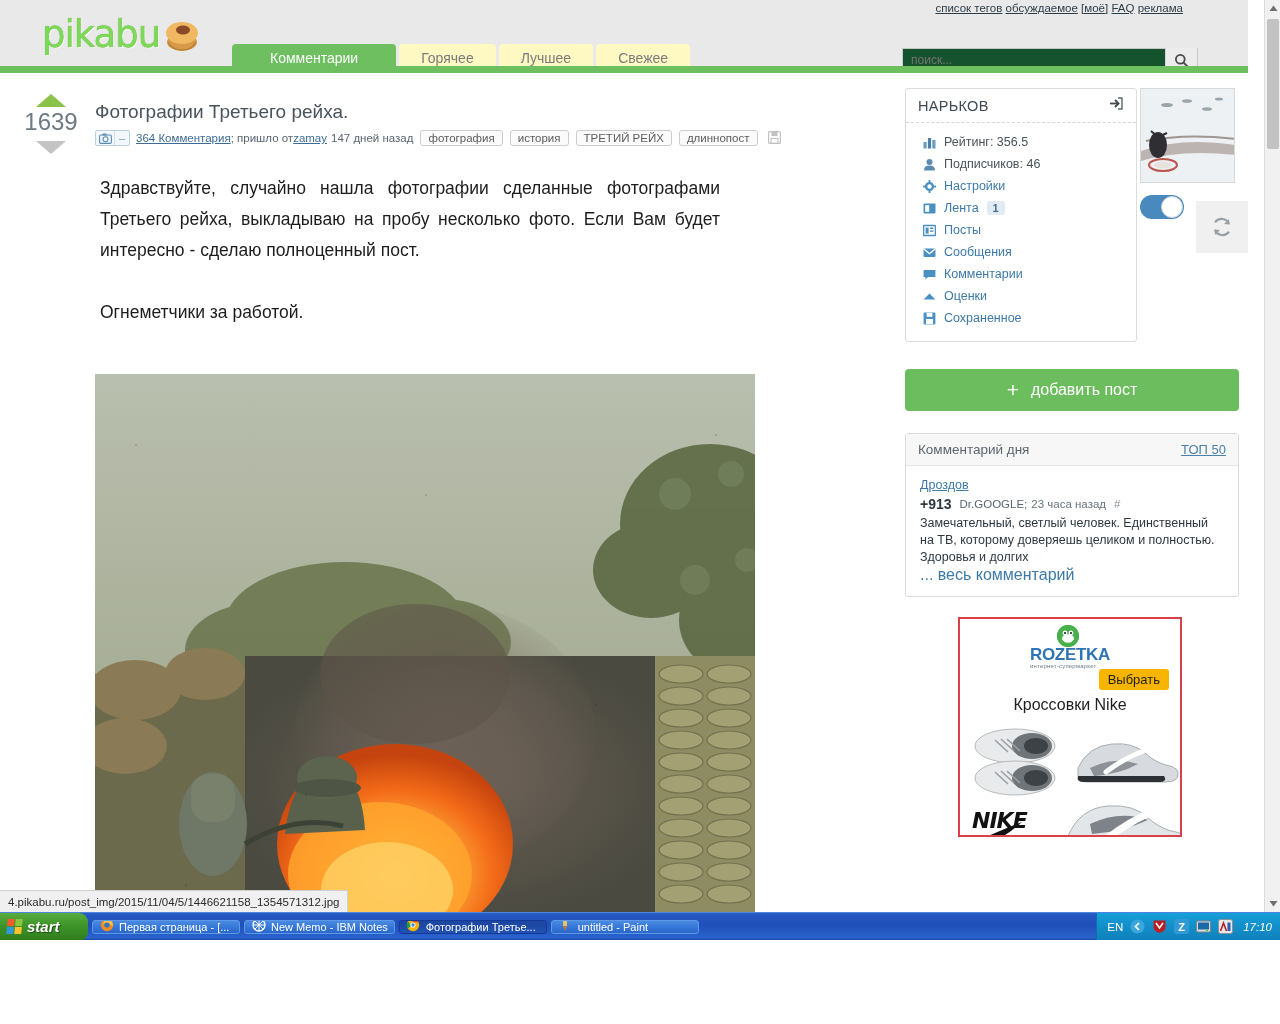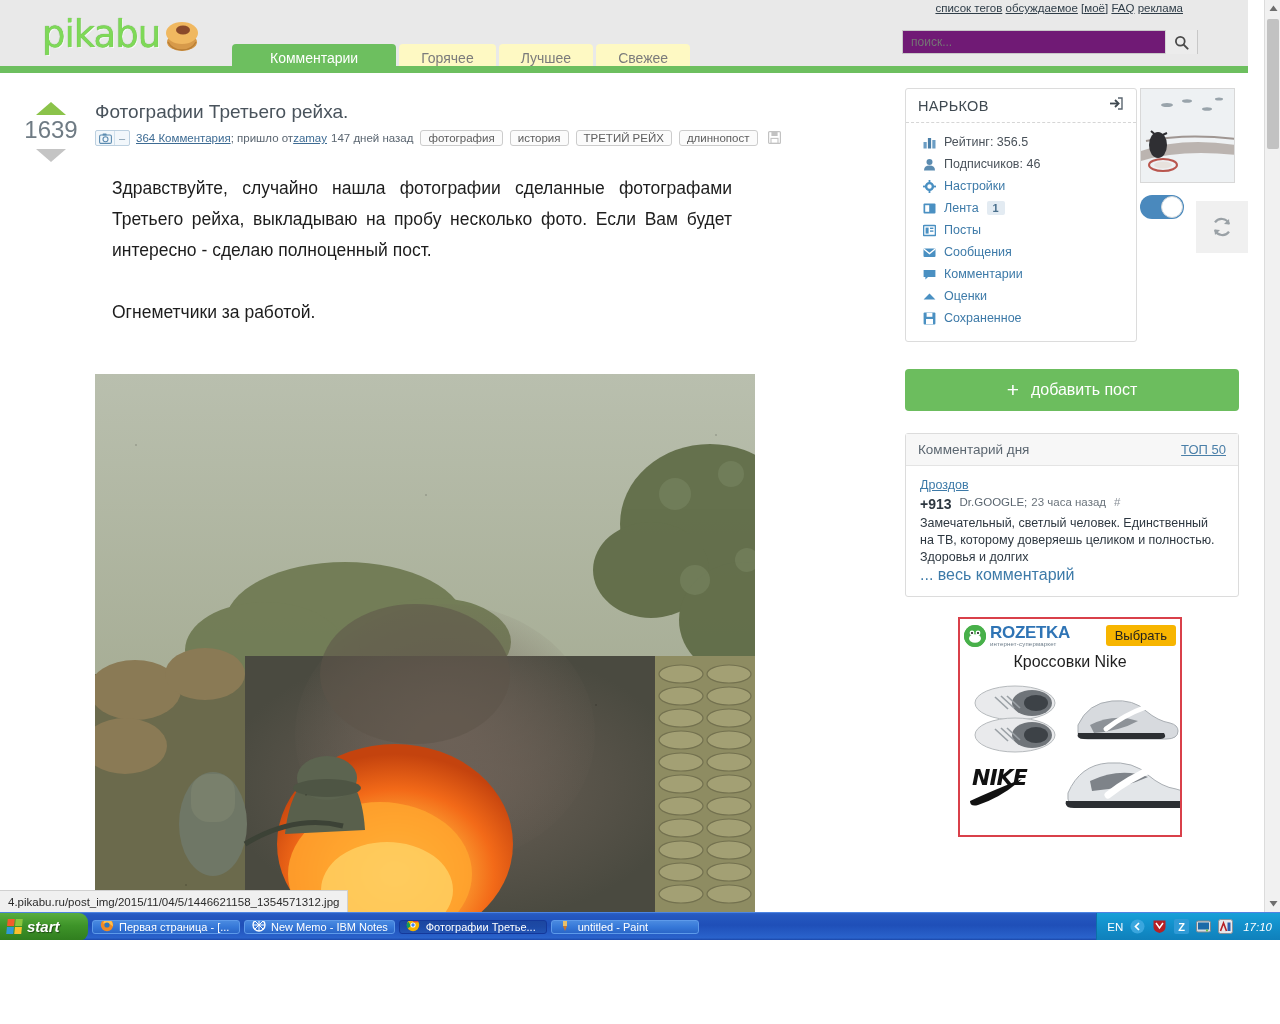--- a/index.html
+++ b/index.html
@@ -73,44 +73,44 @@
     text-align: center;
   }
   .tab.active {
     background: #6dbf5f;
     color: #ffffff;
     padding: 0 38px;
   }
 
   
   #search-box {
-    position: absolute; left: 902px; top: 30px;
+    position: absolute; left: 902px; top: 48px;
     width: 296px; height: 24px;
-    background: #701a75;
+    background: #14532d;
     border: 1px solid #c8c8c8;
     display: flex; align-items: center;
   }
   #search-input {
     flex: 1; border: 0; outline: none;
     font-size: 12px; color: #9a9a9a;
     padding: 0 8px;
     background: transparent;
     font-family: "Liberation Sans", sans-serif;
   }
   #search-btn {
     width: 32px; height: 24px;
     background: #ececec;
     border-left: 1px solid #d5d5d5;
     display: flex; align-items: center; justify-content: center;
   }
 
   
   #post { position: absolute; left: 0; top: 88px; width: 880px; }
   #rating {
-    position: absolute; left: 20px; top: 14px;
+    position: absolute; left: 20px; top: 6px;
     width: 62px; text-align: center;
   }
   #rating .arrow-up {
     width: 0; height: 0; margin: 0 auto;
     border-left: 15px solid transparent;
     border-right: 15px solid transparent;
     border-bottom: 13px solid #8bc34a;
   }
   #rating .arrow-down {
     width: 0; height: 0; margin: 6px auto 0;
@@ -148,21 +148,21 @@
   .tag {
     display: inline-block;
     border: 1px solid #cccccc; border-radius: 3px;
     background: #fbfbfb;
     padding: 1px 7px; margin-left: 7px;
     font-size: 11.5px; color: #5c5c5c;
   }
   #save-icon { margin-left: 10px; opacity: .45; }
 
   #post-body {
-    position: absolute; left: 112px; top: 85px;
+    position: absolute; left: 100px; top: 85px;
     width: 620px;
     font-size: 17.5px; line-height: 31px;
     color: #1d1d1d;
     text-align: justify;
   }
   #post-body .para2 { margin-top: 31px; }
 
   #post-photo {
     position: absolute; left: 95px; top: 286px;
     width: 660px; height: 538px;
@@ -240,21 +240,21 @@
     justify-content: space-between; padding: 0 12px;
     border-bottom: 1px solid #e4e4e4;
     background: #f7f7f7;
   }
   #cday-title { font-size: 13.5px; color: #5b6670; }
   #cday-top { font-size: 13px; color: #4a7fa8; text-decoration: underline; margin-left: 36px; }
   #cday-body { padding: 9px 14px 12px; }
   #cday-author { font-size: 12.5px; color: #3d7aa8; text-decoration: underline; }
   #cday-line2 {
     margin-top: 3px; font-size: 11.5px; color: #6a737b;
-    display: flex; align-items: flex-start;
+    display: flex; align-items: center;
   }
   #cday-score { font-size: 14px; color: #2d3740; font-weight: bold; margin-right: 8px; }
   #cday-src { color: #5b6670; margin-right: 4px; }
   #cday-hash { margin-left: 8px; color: #8a9199; }
   #cday-text {
     margin-top: 3px; font-size: 12.5px; line-height: 17px; color: #2d3740;
   }
   #cday-more { color: #3d7aa8; }
 
   #refresh-float {
@@ -264,21 +264,21 @@
     display: flex; align-items: center; justify-content: center;
   }
 
   #ad-panel {
     position: absolute; left: 53px; top: 529px;
     width: 224px; height: 220px;
     border: 2px solid #d9404a;
     background: #ffffff;
     overflow: hidden;
   }
-  #ad-top { display: flex; align-items: flex-start; padding: 6px 4px 0; }
+  #ad-top { display: flex; align-items: center; padding: 6px 11px 0; flex-direction: column; }
   #ad-logo-circle {
     width: 22px; height: 22px; border-radius: 50%;
     background: #48b04a; margin-right: 4px; position: relative;
     flex: none;
   }
   #ad-rozetka { font-size: 17px; font-weight: bold; color: #2f74b5; line-height: 16px; letter-spacing: -.3px; }
   #ad-sub { font-size: 6px; color: #6b7b88; letter-spacing: .2px; }
   #ad-btn {
     margin-left: auto;
     background: #f7b500; border-radius: 3px;

